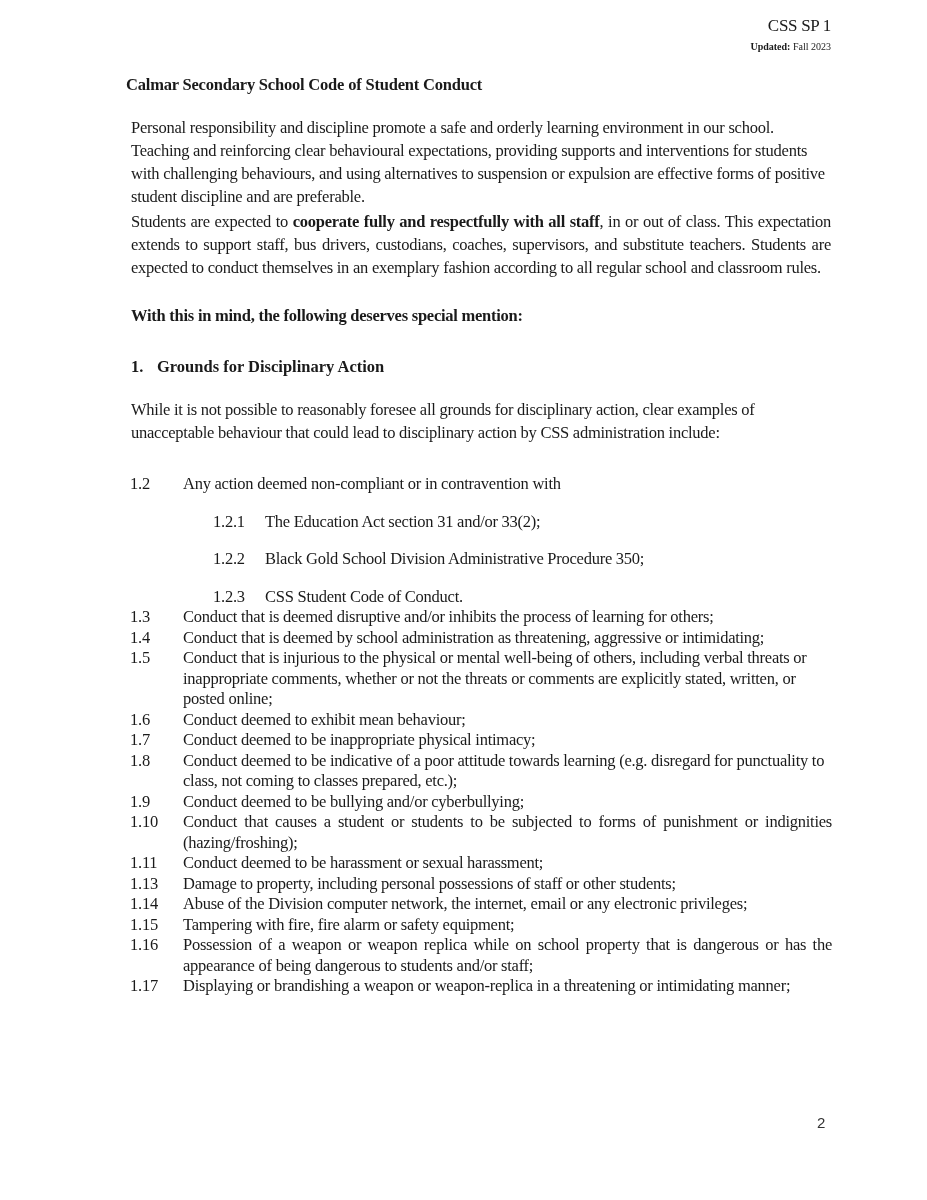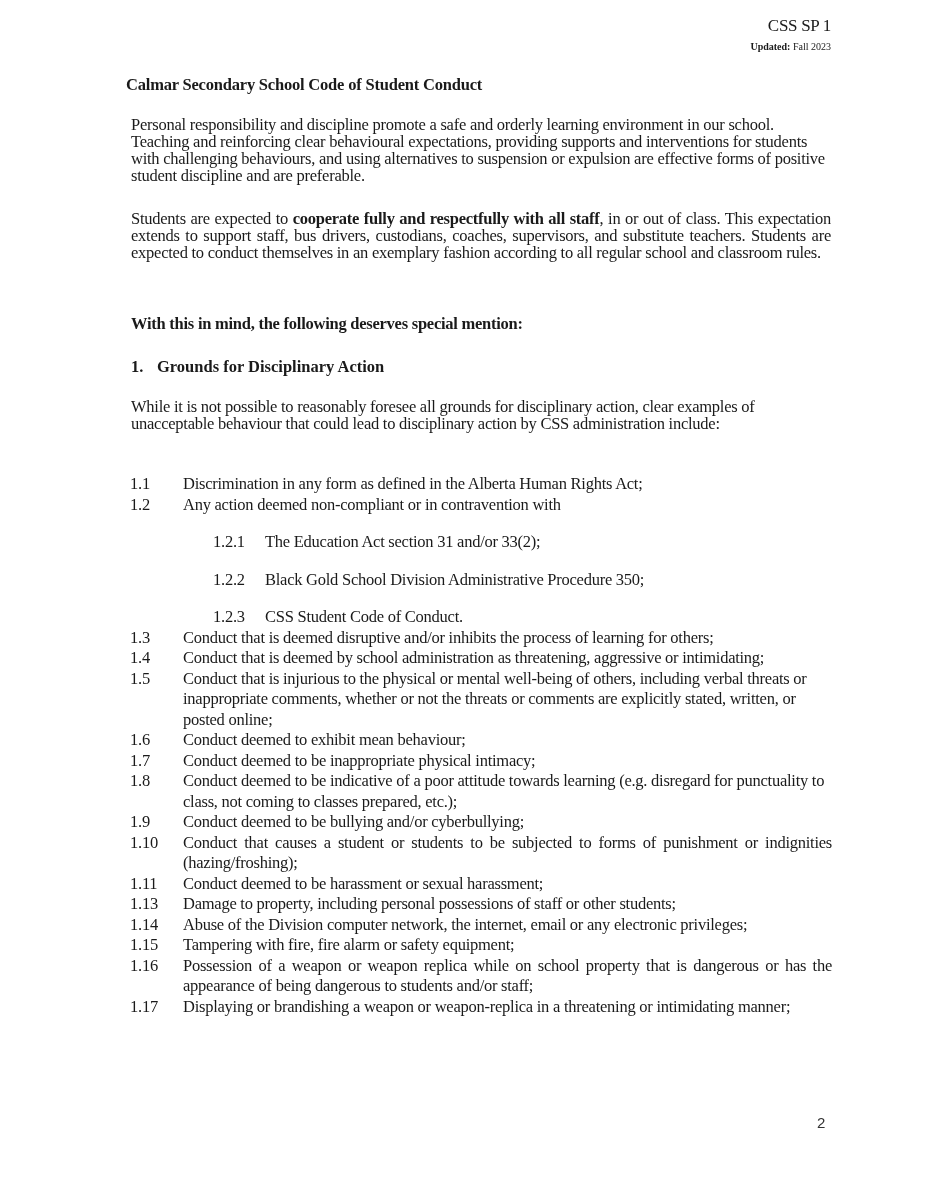--- a/index.html
+++ b/index.html
@@ -2,25 +2,25 @@
 <html><head>
 <meta charset="utf-8">
 <style>
   html, body { margin: 0; padding: 0; background: #ffffff; }
   body { width: 927px; height: 1200px; position: relative; overflow: hidden;
          font-family: "Liberation Serif", "DejaVu Serif", serif; color: #1a1a1a; }
   .hdr-code { position: absolute; right: 96px; top: 16px; font-size: 17px; letter-spacing: -0.3px; }
   .hdr-updated { position: absolute; right: 96px; top: 41px; font-size: 10px; }
   .hdr-updated b { font-weight: bold; }
   .title { position: absolute; left: 126px; top: 75px; font-size: 16.5px; font-weight: bold; letter-spacing: -0.2px; }
-  .para { position: absolute; left: 131px; width: 700px; font-size: 16.5px; line-height: 17px; letter-spacing: -0.25px; }
+  .para { position: absolute; left: 131px; width: 700px; font-size: 16.5px; line-height: 23px; letter-spacing: -0.25px; }
   .para.justify { text-align: justify; }
   .p1 { top: 116px; width: 702px; }
   .p2 { top: 210px; }
-  .p3 { top: 315px; font-weight: bold; }
+  .p3 { top: 304px; font-weight: bold; }
   .sec-head { position: absolute; left: 131px; top: 357px; font-size: 16.5px; font-weight: bold; }
   .sec-head .num { display: inline-block; width: 26px; }
   .p4 { top: 398px; width: 702px; }
   .list { position: absolute; left: 130px; top: 474px; width: 702px; font-size: 16.5px; line-height: 20.5px; letter-spacing: -0.25px; }
   .li { display: flex; }
   .li .n { width: 53px; flex: none; }
   .li .t { flex: 1; }
   .li .t.justify { text-align: justify; }
   .sub { display: flex; padding-left: 83px; margin-top: 17px; }
   .sub .n { width: 52px; flex: none; }
@@ -40,24 +40,20 @@
 
   <div class="para p2 justify"><span>Students are expected to </span><b>cooperate fully and respectfully with all staff</b><span>, in or out of class. This expectation extends to support staff, bus drivers, custodians, coaches, supervisors, and substitute teachers. Students are expected to conduct themselves in an exemplary fashion according to all regular school and classroom rules.</span></div>
 
   <div class="para p3">With this in mind, the following deserves special mention:</div>
 
   <div class="sec-head"><span class="num">1.</span><span>Grounds for Disciplinary Action</span></div>
 
   <div class="para p4">While it is not possible to reasonably foresee all grounds for disciplinary action, clear examples of unacceptable behaviour that could lead to disciplinary action by CSS administration include:</div>
 
   <div class="list">
-    <div class="li">
-        <span class="n">1.1</span>
-        <span class="t">Discrimination in any form as defined in the Alberta Human Rights Act;</span>
-      </div>
     <div class="li">
         <span class="n">1.2</span>
         <span class="t">Any action deemed non-compliant or in contravention with</span>
       </div>
     <div class="sub">
         <span class="n">1.2.1</span>
         <span class="t">The Education Act section 31 and/or 33(2);</span>
       </div>
     <div class="sub">
         <span class="n">1.2.2</span>

